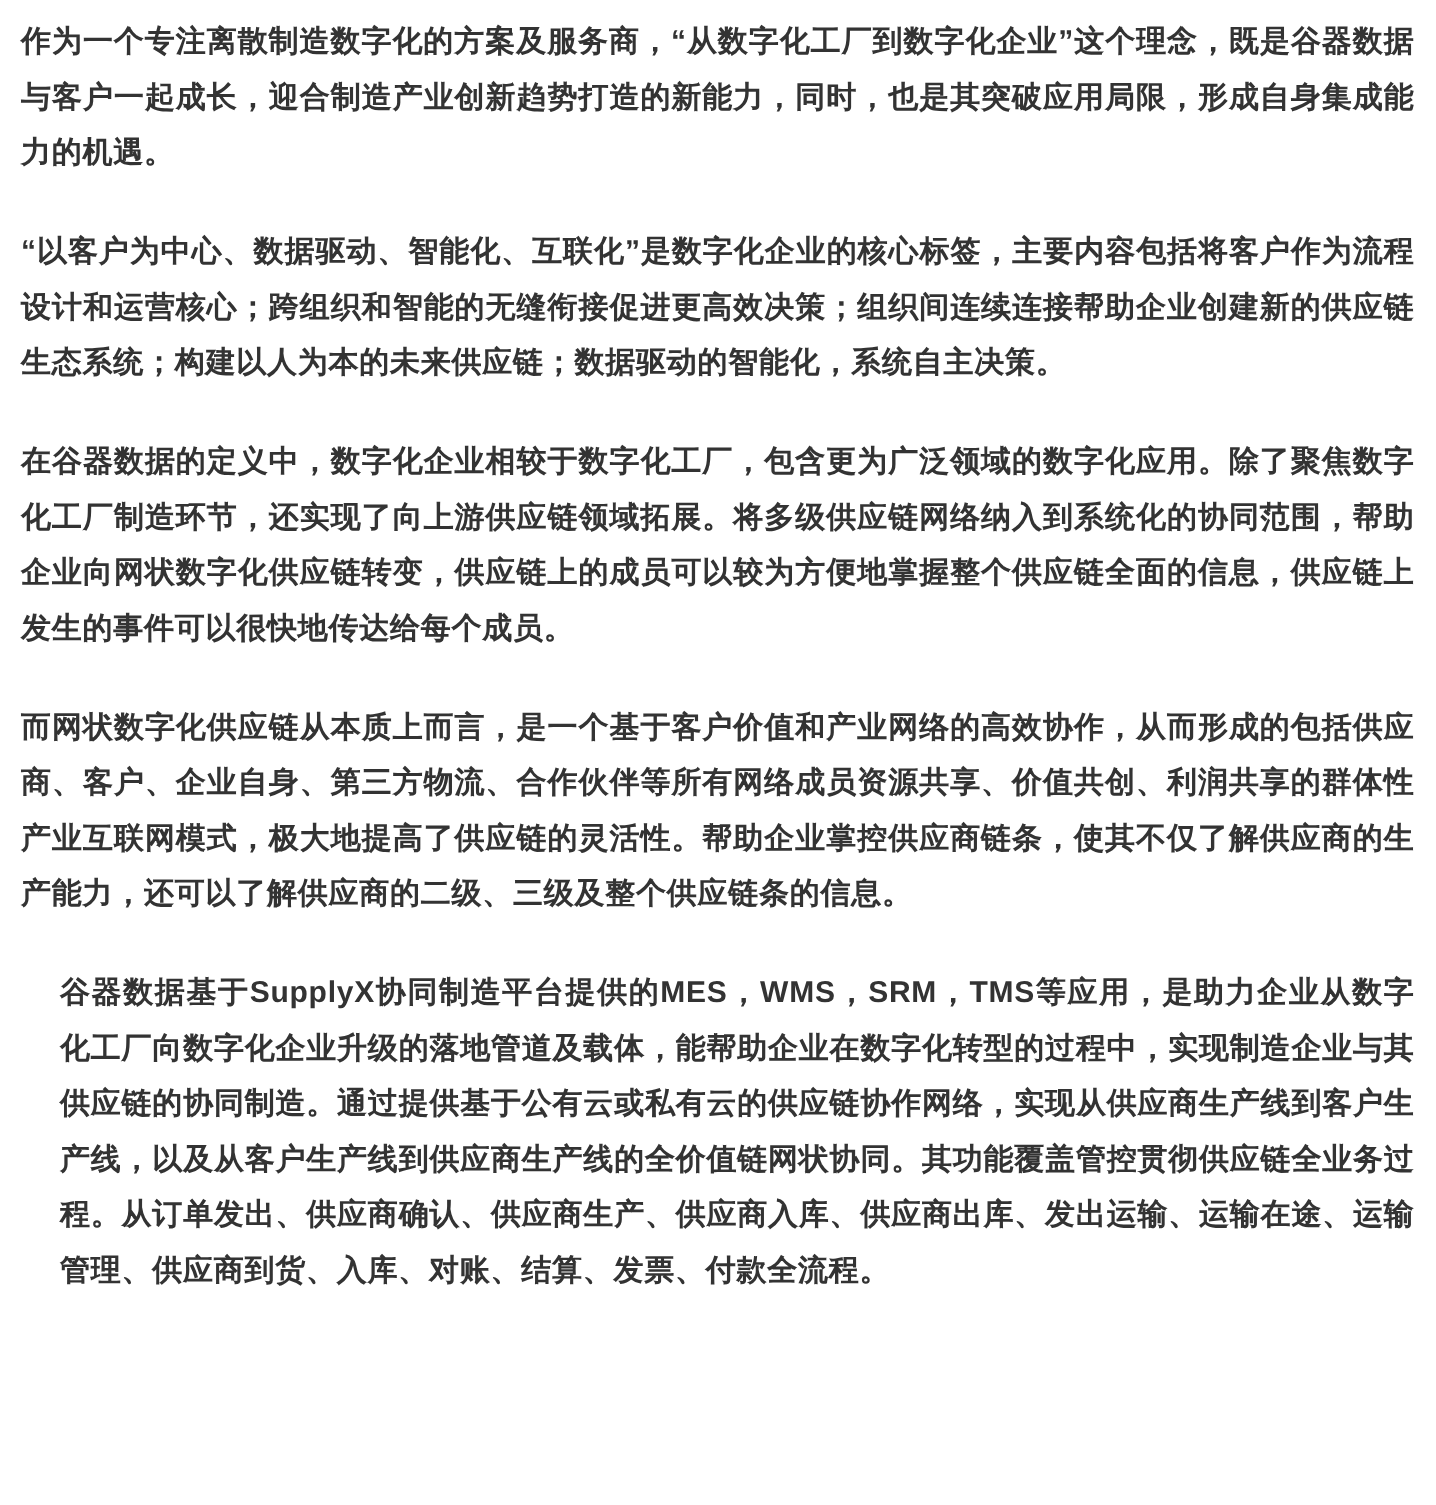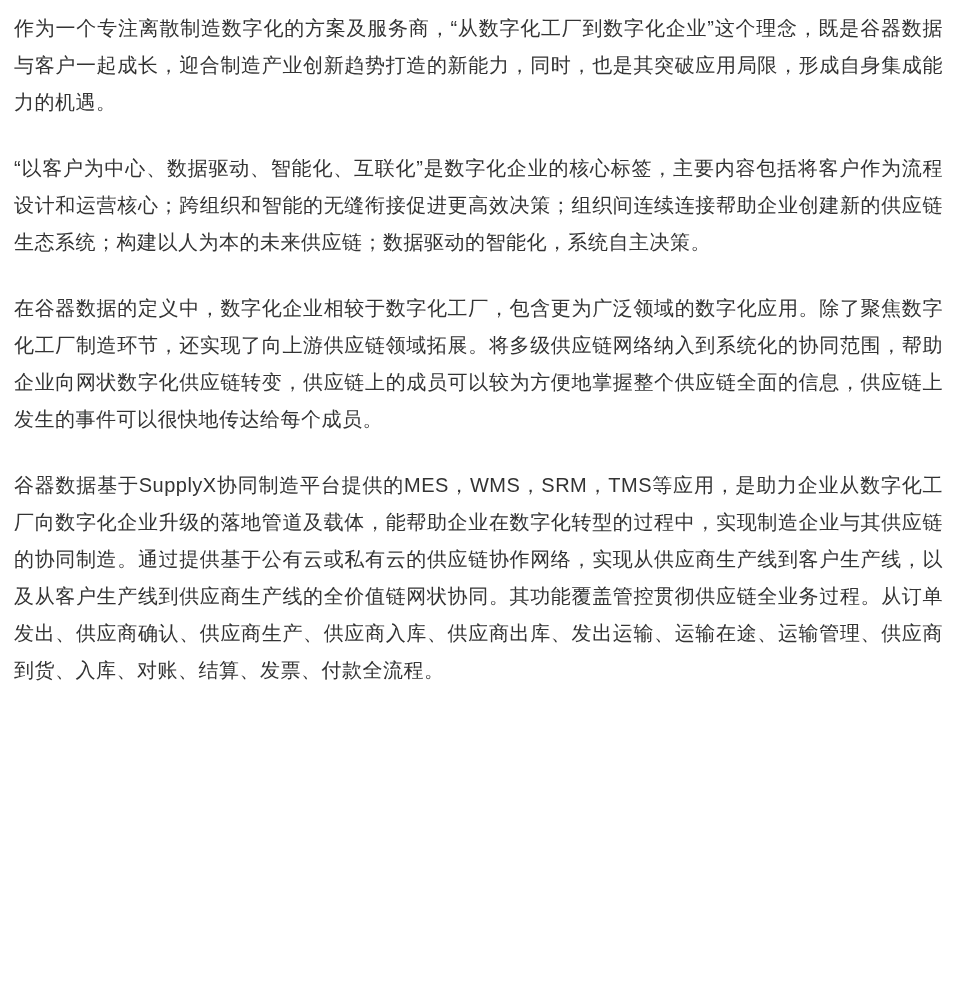--- a/index.html
+++ b/index.html
@@ -10,35 +10,37 @@
   body {
     width: 957px;
     min-height: 1003px;
     box-sizing: border-box;
   }
   .article {
     box-sizing: border-box;
     width: 957px;
     padding: 10px 14px 20px 14px;
     font-family: "Liberation Sans", "DejaVu Sans", sans-serif;
-    font-weight: 400;
+    font-weight: 700;
     font-size: 20px;
     line-height: 37px;
     color: #333333;
     text-align: justify;
     letter-spacing: 0.5px;
   }
   .article p {
     margin: 0 0 29px 0;
   }
   .article p:last-child {
     margin-bottom: 0;
+    margin-left: 26px;
   }
 </style>
 </head>
 <body>
 
 <div class="article">
   <p>作为一个专注离散制造数字化的方案及服务商，“从数字化工厂到数字化企业”这个理念，既是谷器数据与客户一起成长，迎合制造产业创新趋势打造的新能力，同时，也是其突破应用局限，形成自身集成能力的机遇。</p>
   <p>“以客户为中心、数据驱动、智能化、互联化”是数字化企业的核心标签，主要内容包括将客户作为流程设计和运营核心；跨组织和智能的无缝衔接促进更高效决策；组织间连续连接帮助企业创建新的供应链生态系统；构建以人为本的未来供应链；数据驱动的智能化，系统自主决策。</p>
   <p>在谷器数据的定义中，数字化企业相较于数字化工厂，包含更为广泛领域的数字化应用。除了聚焦数字化工厂制造环节，还实现了向上游供应链领域拓展。将多级供应链网络纳入到系统化的协同范围，帮助企业向网状数字化供应链转变，供应链上的成员可以较为方便地掌握整个供应链全面的信息，供应链上发生的事件可以很快地传达给每个成员。</p>
+  <p>而网状数字化供应链从本质上而言，是一个基于客户价值和产业网络的高效协作，从而形成的包括供应商、客户、企业自身、第三方物流、合作伙伴等所有网络成员资源共享、价值共创、利润共享的群体性产业互联网模式，极大地提高了供应链的灵活性。帮助企业掌控供应商链条，使其不仅了解供应商的生产能力，还可以了解供应商的二级、三级及整个供应链条的信息。</p>
   <p>谷器数据基于SupplyX协同制造平台提供的MES，WMS，SRM，TMS等应用，是助力企业从数字化工厂向数字化企业升级的落地管道及载体，能帮助企业在数字化转型的过程中，实现制造企业与其供应链的协同制造。通过提供基于公有云或私有云的供应链协作网络，实现从供应商生产线到客户生产线，以及从客户生产线到供应商生产线的全价值链网状协同。其功能覆盖管控贯彻供应链全业务过程。从订单发出、供应商确认、供应商生产、供应商入库、供应商出库、发出运输、运输在途、运输管理、供应商到货、入库、对账、结算、发票、付款全流程。</p>
 </div>
 
 </body></html>

